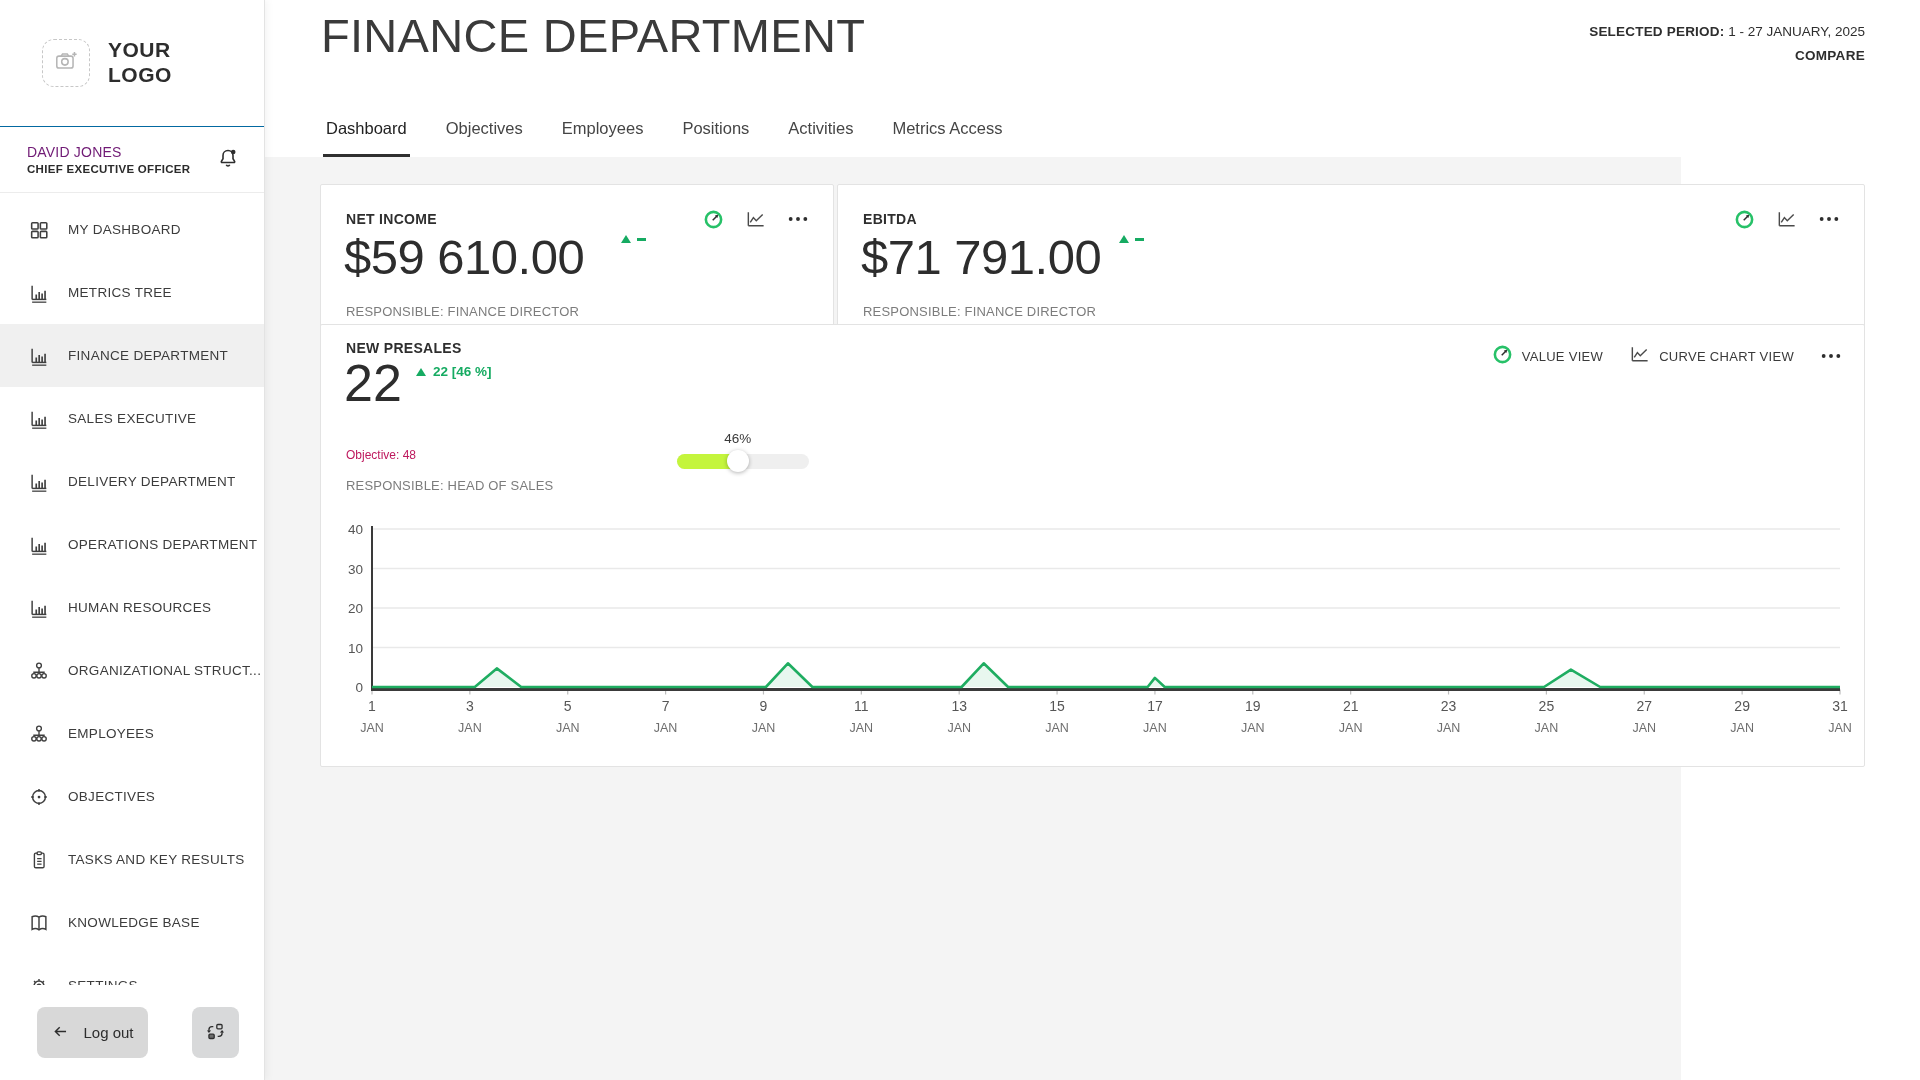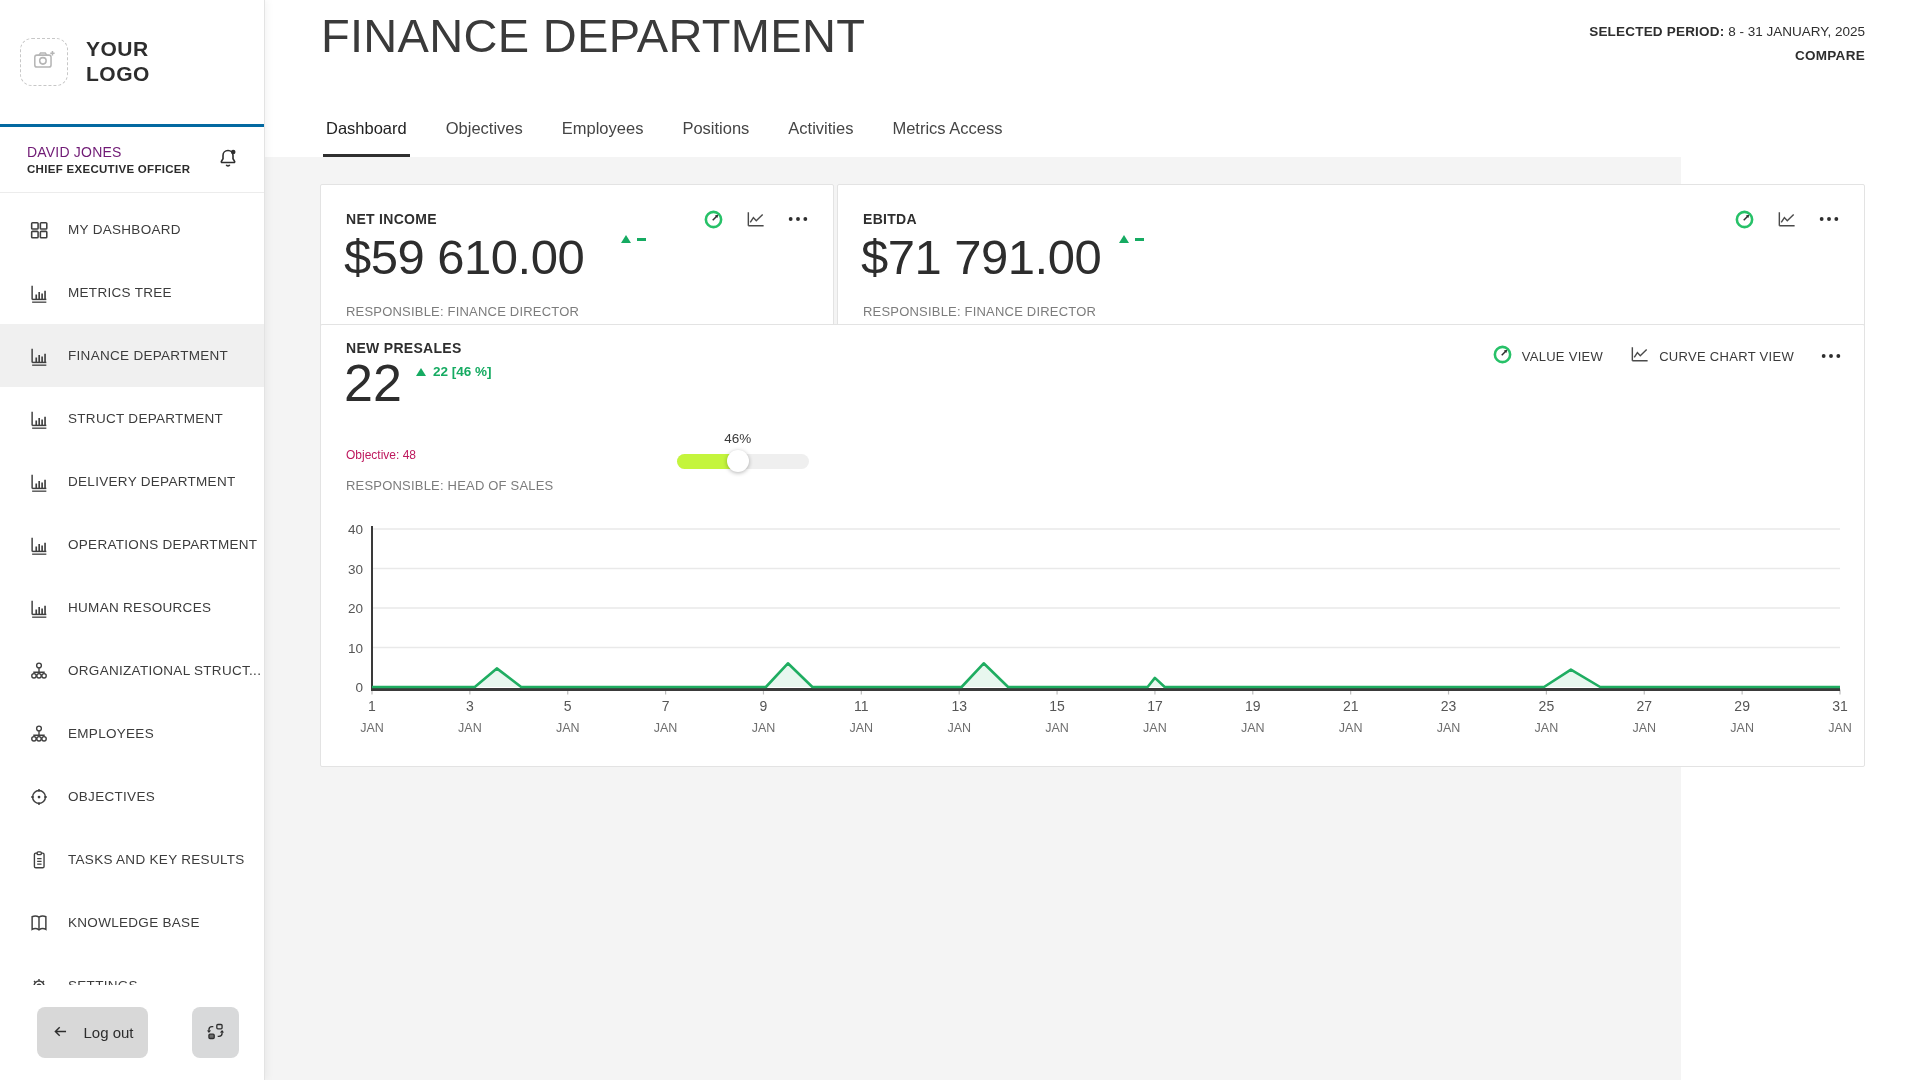--- a/index.html
+++ b/index.html
@@ -3,22 +3,22 @@
 <meta charset="utf-8">
 <style>
   * { margin:0; padding:0; box-sizing:border-box; }
   html,body { width:1920px; height:1080px; overflow:hidden; background:#fff;
     font-family:"Liberation Sans", sans-serif; color:#2e2e2e; }
   #app { position:relative; width:1920px; height:1080px; }
 
   
   .sidebar { position:absolute; left:0; top:0; width:265px; height:1080px; background:#fff;
     border-right:1px solid #e3e3e3; box-shadow:2px 0 8px rgba(0,0,0,.05); z-index:3; }
-  .logo-row { height:127px; border-bottom:3px solid #0369a1; display:flex; align-items:center;
-    padding-left:20px; gap:18px; }
+  .logo-row { height:127px; border-bottom:1px solid #0369a1; display:flex; align-items:center;
+    padding-left:42px; gap:18px; }
   .logo-box { width:48px; height:48px; border:1.6px dashed #c7c7c7; border-radius:12px;
     display:flex; align-items:center; justify-content:center; color:#b5b5b5; cursor:pointer; flex:0 0 auto; }
   .logo-text { font-size:21px; font-weight:700; line-height:1.17; letter-spacing:.5px; color:#2d2d2d; width:80px; }
   .user-row { height:66px; border-bottom:1px solid #ececec; display:flex; align-items:center;
     padding:0 24px 0 27px; }
   .user-name { font-size:14px; color:#701a75; letter-spacing:.2px; }
   .user-role { font-size:11.5px; font-weight:700; color:#2b2b2b; letter-spacing:.3px; margin-top:3px; }
   .bell-wrap { margin-left:auto; color:#2e2e2e; cursor:pointer; }
   .nav { height:792px; overflow:hidden; padding-top:5px; }
   .nav-item { height:63px; display:flex; align-items:center; gap:17px; padding:0 8px 0 27px;
@@ -152,21 +152,21 @@
         </div>
         <div class="nav-item">
           <span class="nav-ic">
             <svg width="22" height="22" viewBox="0 0 24 24" fill="none" stroke="currentColor" stroke-width="1.6">
               <path d="M4.5 4v15"></path>
               <path d="M4.5 19h15.5"></path>
               <path d="M9 19v-5.5M12.2 19v-8M15.4 19v-6.5M18.6 19v-9.5" stroke-width="1.8"></path>
               <path d="M4.5 22h15.5" stroke-width="1.4"></path>
             </svg>
           </span>
-          <span>STRUCT DEPARTMENT</span>
+          <span>SALES EXECUTIVE</span>
         </div>
         <div class="nav-item">
           <span class="nav-ic">
             <svg width="22" height="22" viewBox="0 0 24 24" fill="none" stroke="currentColor" stroke-width="1.6">
               <path d="M4.5 4v15"></path>
               <path d="M4.5 19h15.5"></path>
               <path d="M9 19v-5.5M12.2 19v-8M15.4 19v-6.5M18.6 19v-9.5" stroke-width="1.8"></path>
               <path d="M4.5 22h15.5" stroke-width="1.4"></path>
             </svg>
           </span>
@@ -291,21 +291,21 @@
         <div class="tab active">Dashboard</div>
         <div class="tab">Objectives</div>
         <div class="tab">Employees</div>
         <div class="tab">Positions</div>
         <div class="tab">Activities</div>
         <div class="tab">Metrics Access</div>
       </div>
     <div class="period">
       <div>
         <b>SELECTED PERIOD:</b>
-        <span>8 - 31 JANUARY, 2025</span>
+        <span>1 - 27 JANUARY, 2025</span>
       </div>
       <div class="compare">COMPARE</div>
     </div>
   </header>
 
   <main class="content">
 
     <div class="row1">
 
       <section class="metric-card small">

